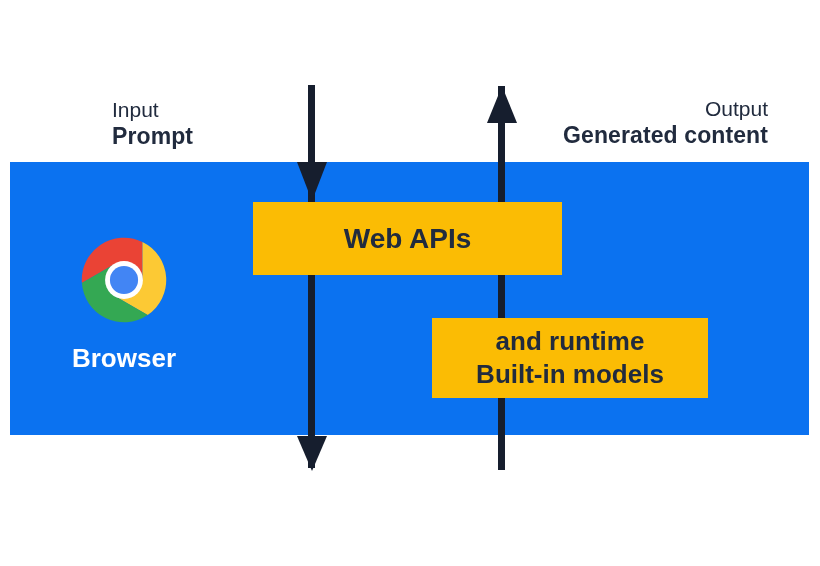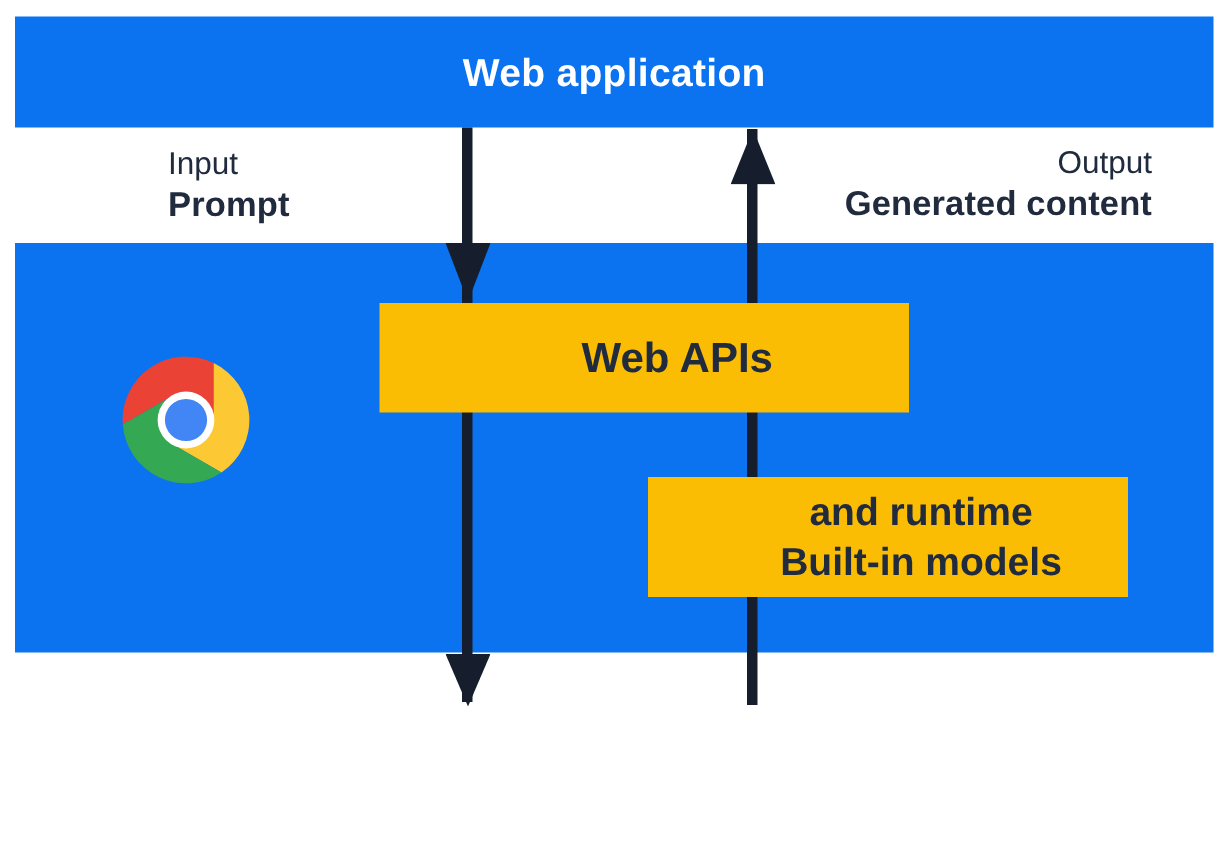--- a/index.html
+++ b/index.html
@@ -31,21 +31,21 @@
 
   .io-block{position:absolute;color:var(--text-navy);z-index:1;}
   .io-caption{font-size:21px;font-weight:400;line-height:25px;}
   .io-value{font-size:23px;font-weight:bold;line-height:28px;letter-spacing:0.1px;}
   .io-input{left:112px;top:97px;text-align:left;}
   .io-output{right:52px;top:96px;text-align:right;}
 
   .ybox{
     position:absolute;background:var(--box-yellow);z-index:2;
     display:flex;flex-direction:column;align-items:center;justify-content:center;
-    color:var(--text-navy);font-weight:bold;text-align:center;padding-left:44px;
+    color:var(--text-navy);font-weight:bold;text-align:center;
   }
   .box-webapis{left:253px;top:202px;width:309px;height:73px;font-size:28px;}
   .box-builtin{left:432px;top:318px;width:276px;height:80px;font-size:26px;line-height:33px;}
 
   .stem{position:absolute;width:7px;background:var(--arrow-navy);z-index:1;}
   .stem-down{left:308px;top:85px;height:383px;}
   .stem-up{left:498px;top:86px;height:384px;}
   .head{position:absolute;width:30px;background:var(--arrow-navy);z-index:1;}
   .head-down{clip-path:polygon(0 0,100% 0,50% 100%);}
   .head-up{clip-path:polygon(50% 0,100% 100%,0 100%);}
@@ -62,23 +62,20 @@
   .browser-label{
     position:absolute;left:60px;top:343px;width:128px;text-align:center;
     color:var(--white);font-weight:bold;font-size:26px;z-index:1;
   }
 </style>
 </head>
 <body>
 
 <div class="canvas">
 
-  <div class="band band-top">
-    <span class="band-title">Web application</span>
-  </div>
 
   <div class="io-block io-input">
     <div class="io-caption">Input</div>
     <div class="io-value">Prompt</div>
   </div>
   <div class="io-block io-output">
     <div class="io-caption">Output</div>
     <div class="io-value">Generated content</div>
   </div>
 
@@ -90,20 +87,21 @@
   <div class="stem stem-up"></div>
   <div class="head head-up head-up-1"></div>
 
   <svg class="chrome" viewBox="0 0 100 100" aria-hidden="true">
     <path class="c-red" d="M 2.12,53.40 A 48,48 0 0 1 71,6.84 L 71,50 L 50,50 L 39.5,31.81 Z"></path>
     <path class="c-yellow" d="M 71,6.84 A 48,48 0 0 1 76.88,89.77 L 39.5,68.19 L 50,50 L 71,50 Z"></path>
     <path class="c-green" d="M 76.88,89.77 A 48,48 0 0 1 2.12,53.40 L 39.5,31.81 L 50,50 L 39.5,68.19 Z"></path>
     <circle class="c-white" cx="50" cy="50" r="21.5"></circle>
     <circle class="c-blue" cx="50" cy="50" r="16"></circle>
   </svg>
+  <div class="browser-label">Browser</div>
 
   <div class="ybox box-webapis">
     <span>Web APIs</span>
   </div>
   <div class="ybox box-builtin">
     <span>and runtime</span>
     <span>Built-in models</span>
   </div>
 
 

